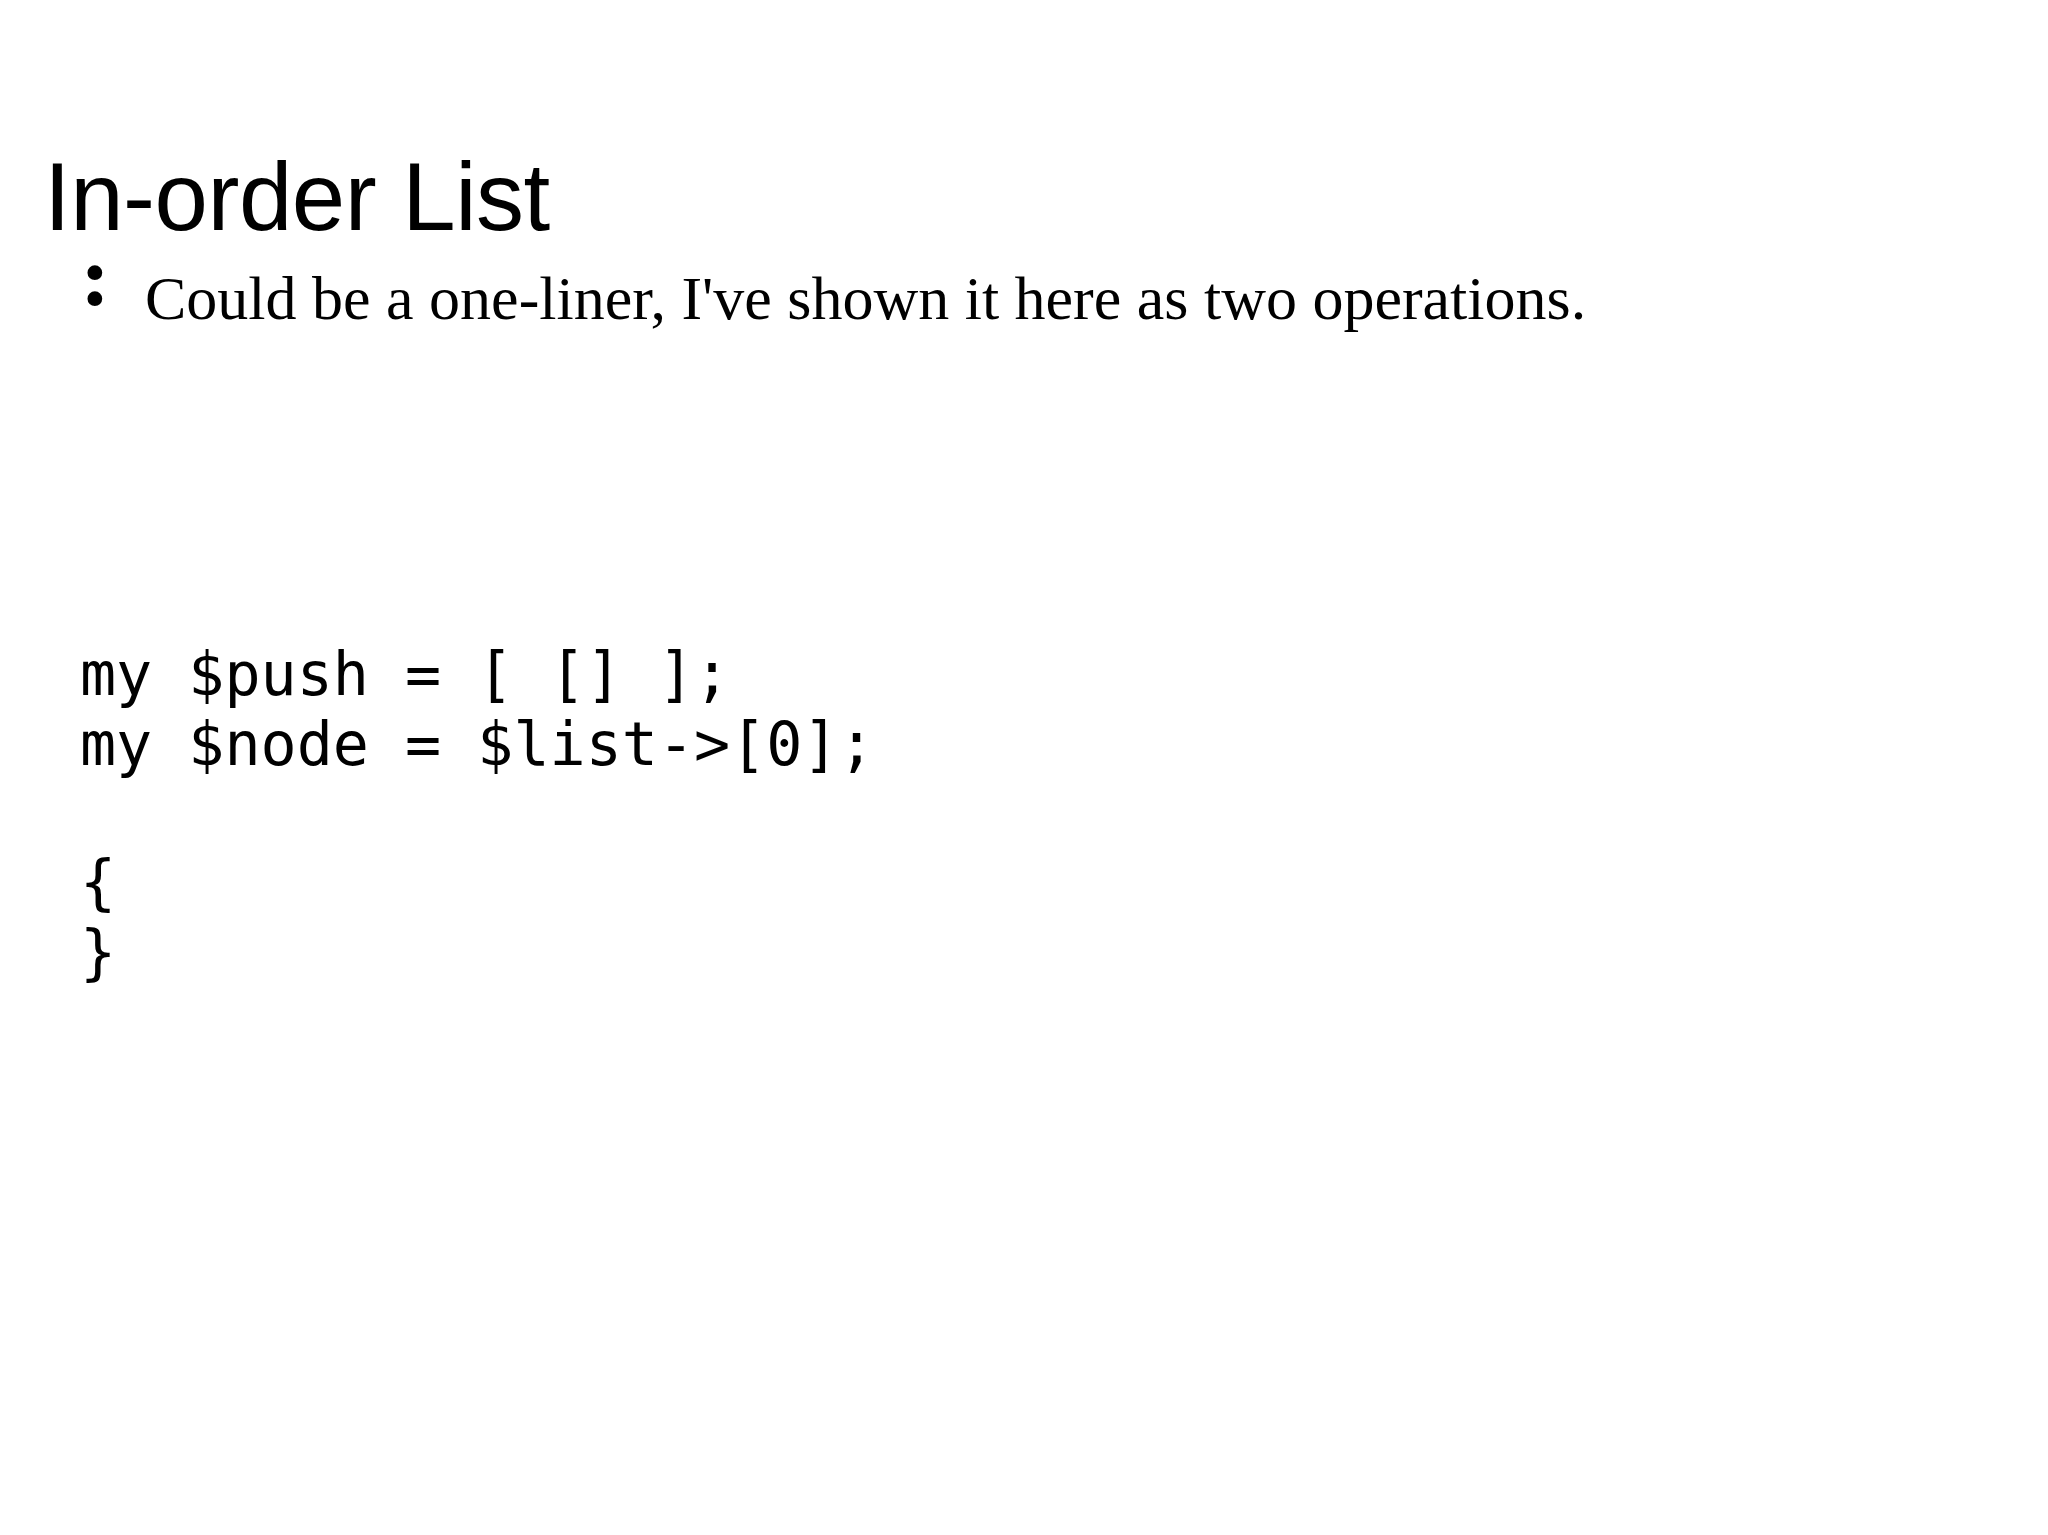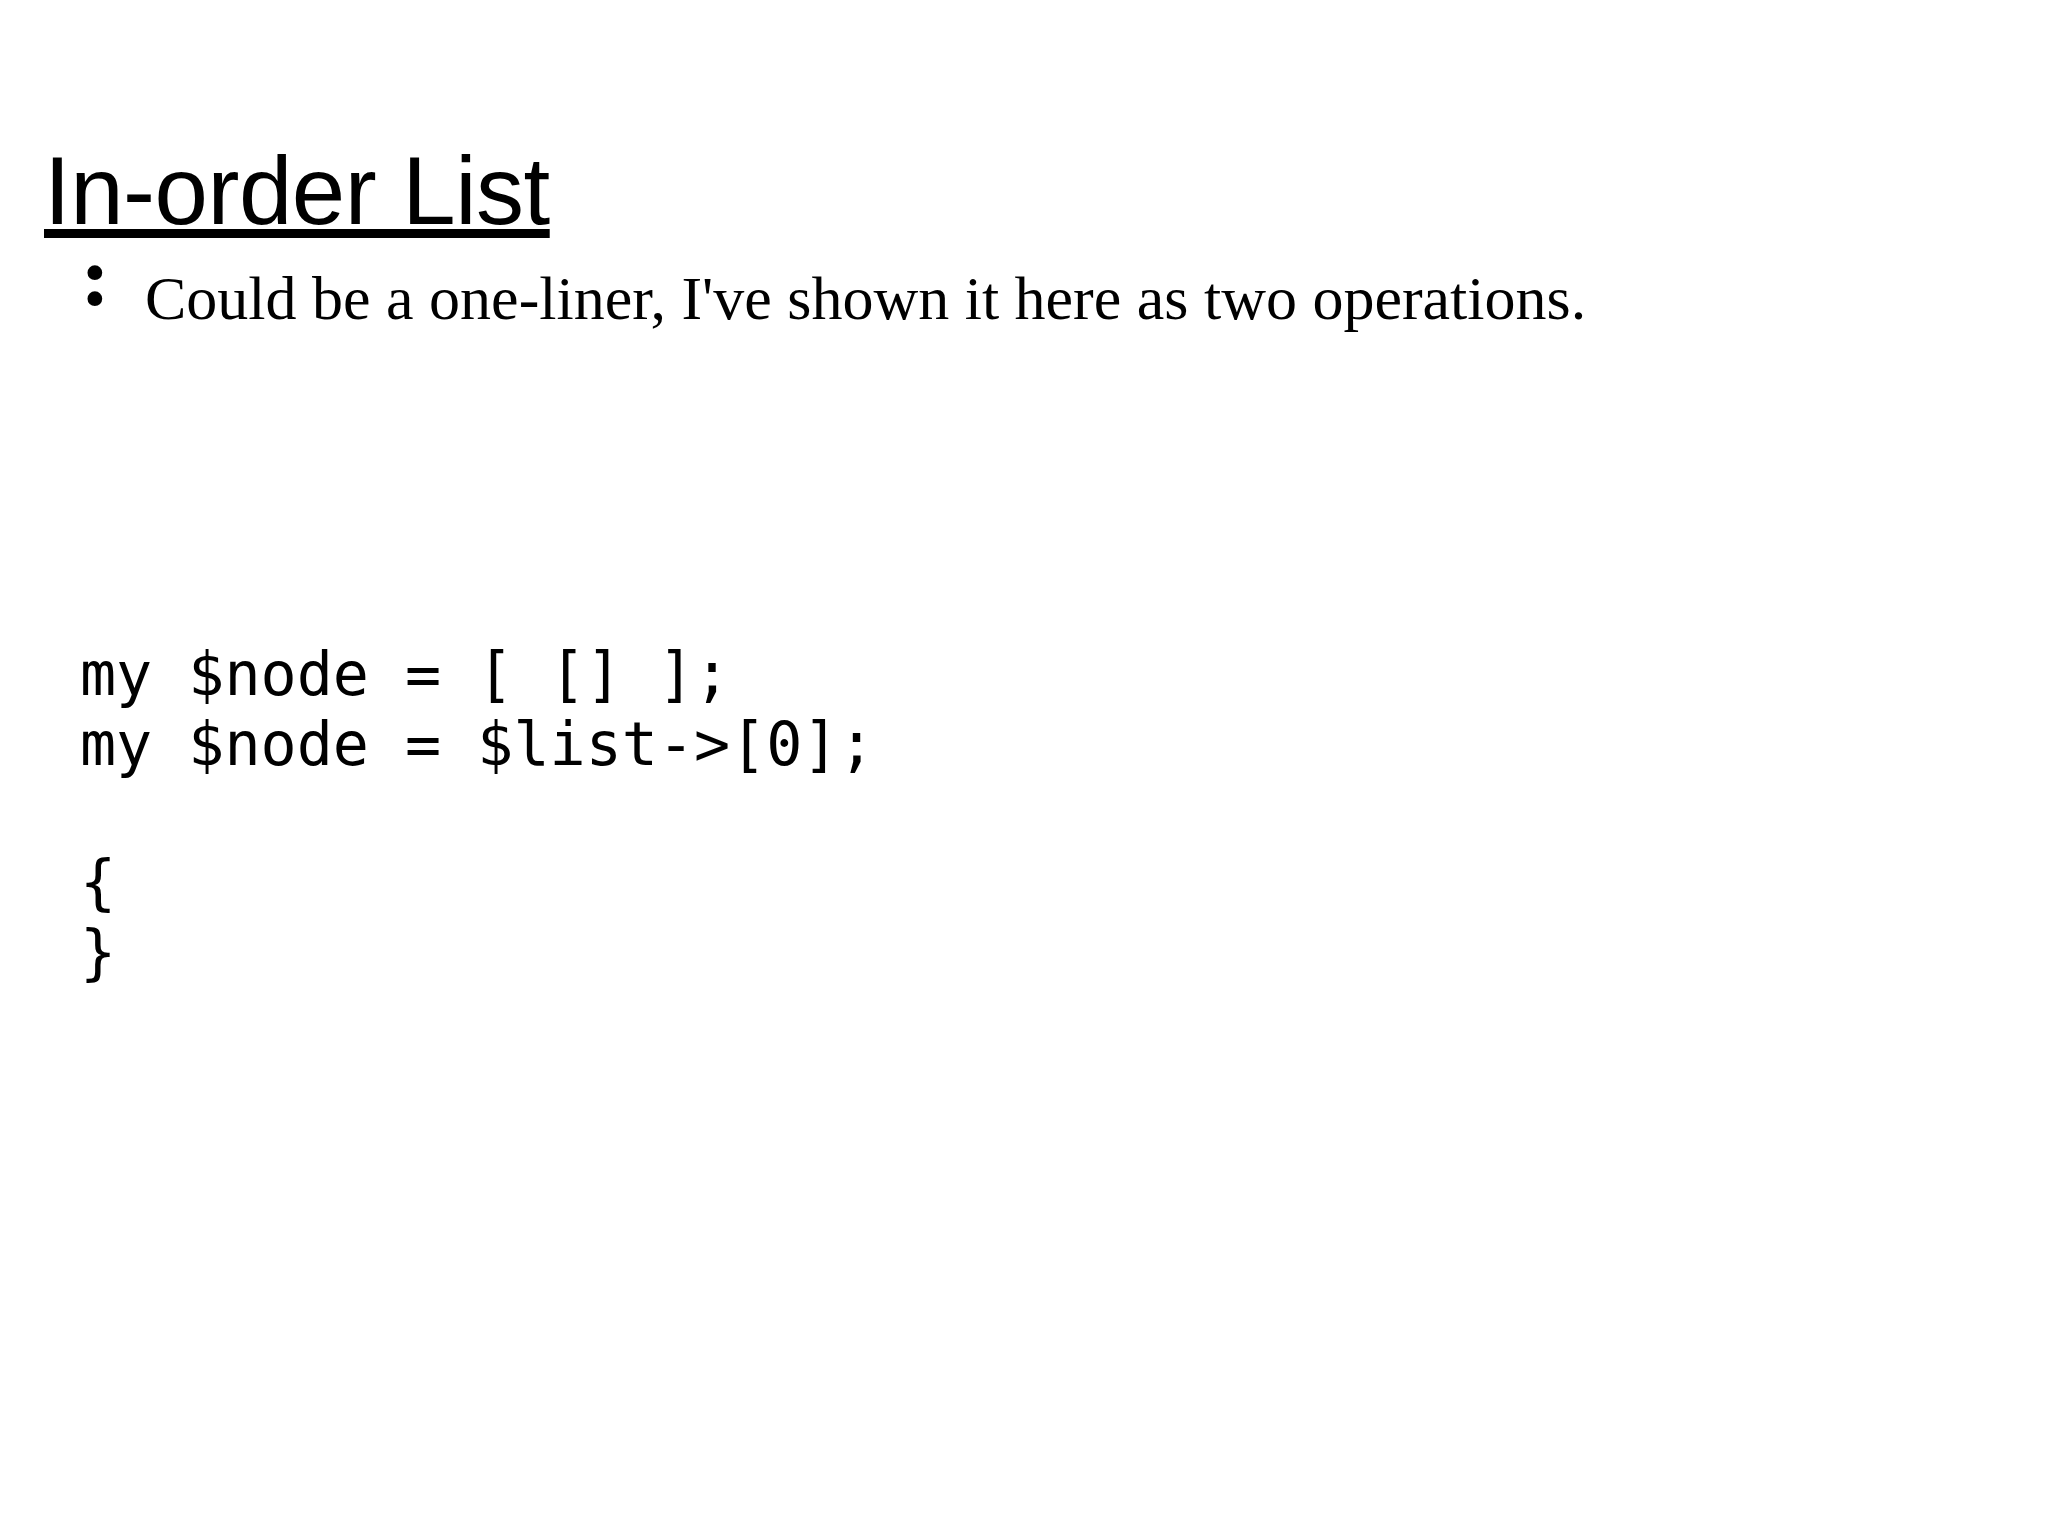--- a/index.html
+++ b/index.html
@@ -21,30 +21,29 @@
     width: 2048px;
     height: 1535px;
     background: #ffffff;
     box-sizing: border-box;
   }
 
   
   .slide-title {
     position: absolute;
     left: 44px;
-    top: 76px;
+    top: 82px;
     width: 1960px;
     font-family: "Liberation Sans", sans-serif;
     font-size: 96px;
     line-height: 1.06;
     font-weight: 400;
     letter-spacing: -0.5px;
     color: #000000;
     white-space: nowrap;
-    text-decoration: underline;
   }
 
   
   .bullet-list {
     position: absolute;
     left: 78px;
     top: 232px;
     width: 1870px;
     margin: 0;
     padding: 0;
@@ -100,15 +99,15 @@
   <ul class="bullet-list">
     <li class="bullet-item">
       <span class="bullet-marker">•</span>
     </li>
     <li class="bullet-item">
       <span class="bullet-marker">•</span>
       <span class="bullet-text">Could be a one-liner, I've shown it here as two operations.</span>
     </li>
   </ul>
 
-  <pre class="code-block"><span class="code-line">my $node = [ [] ];</span><span class="code-line">my $node = $list-&gt;[0];</span><span class="code-line"></span><span class="code-line">{</span><span class="code-line">}</span></pre>
+  <pre class="code-block"><span class="code-line">my $push = [ [] ];</span><span class="code-line">my $node = $list-&gt;[0];</span><span class="code-line"></span><span class="code-line">{</span><span class="code-line">}</span></pre>
 
 </div>
 
 </body></html>

